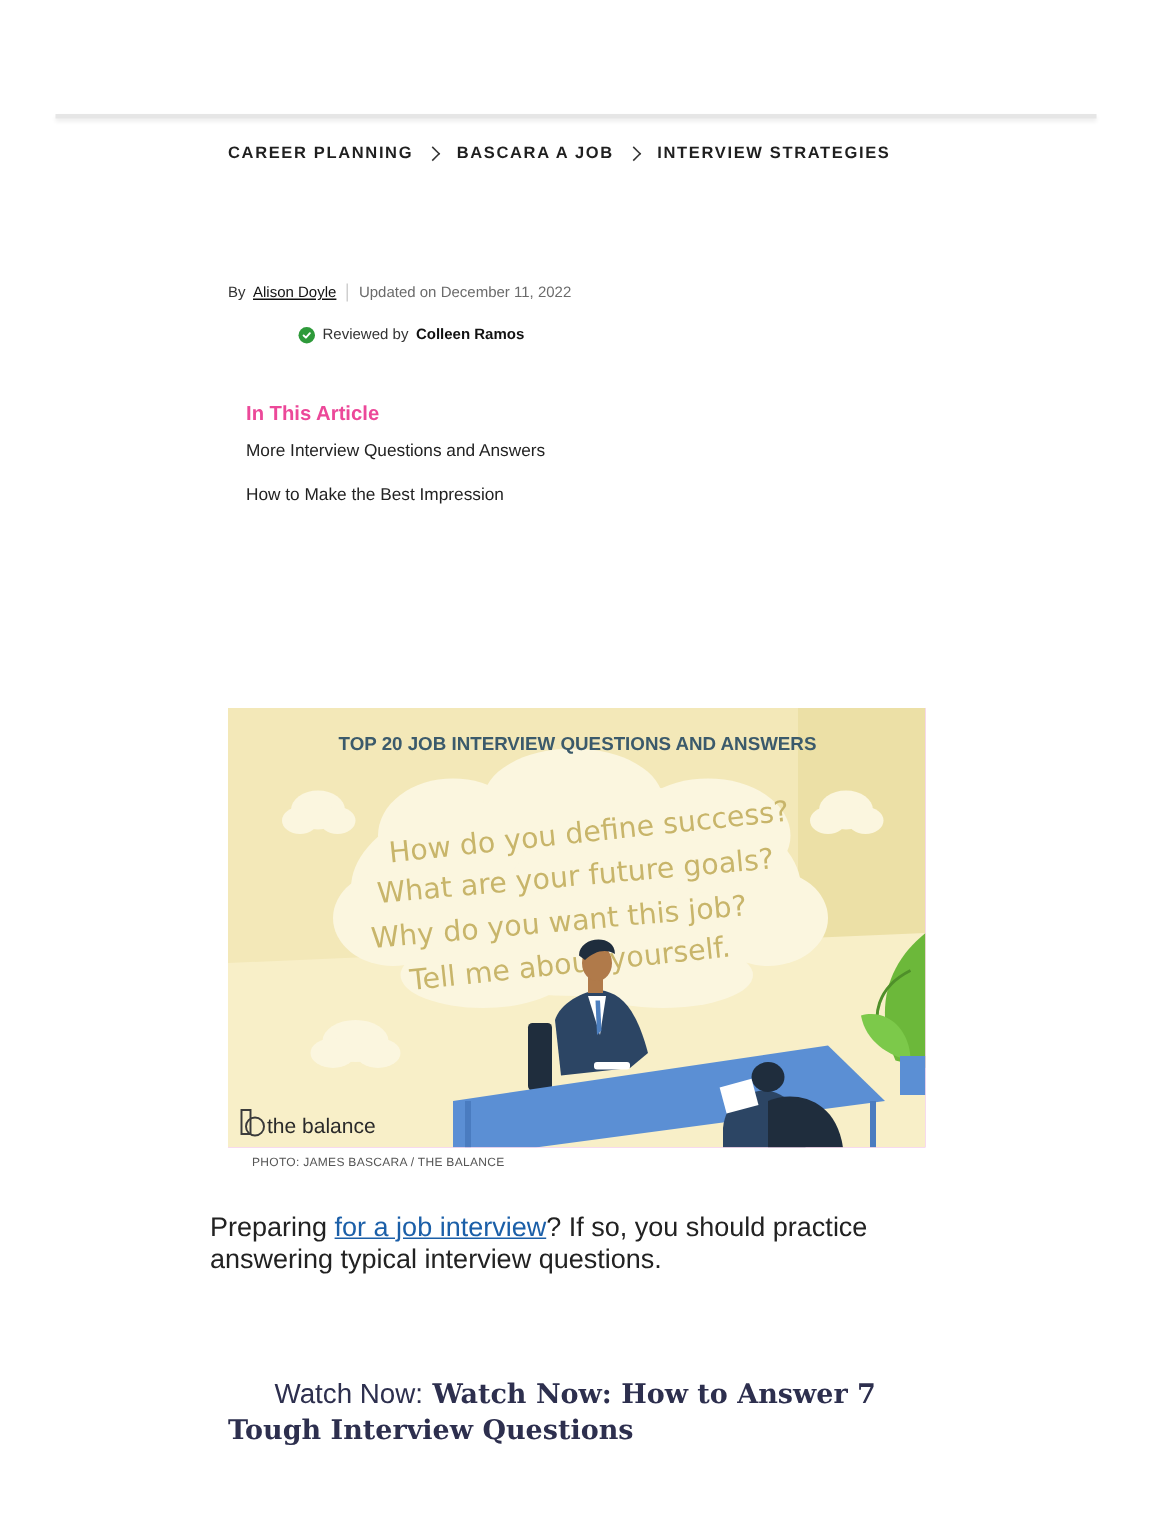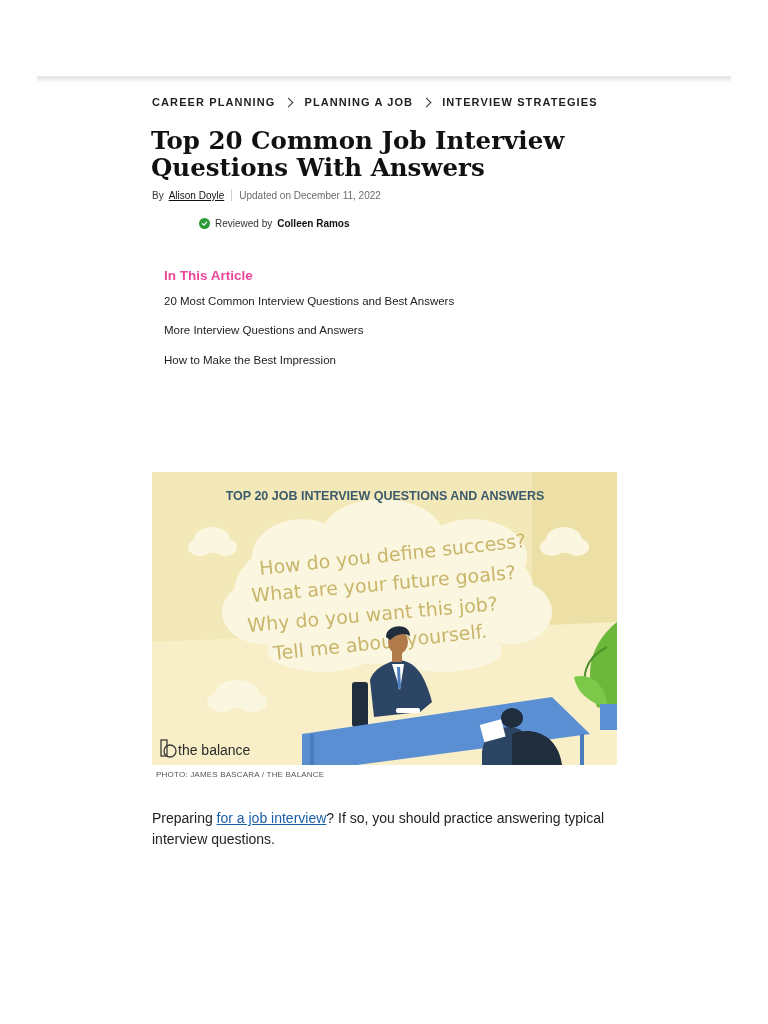--- a/index.html
+++ b/index.html
@@ -56,26 +56,26 @@
       height: 29.3px; line-height: 15px;
     }
 
     .hero {
       position: absolute; left: 152px; top: 472px; width: 465px; height: 293px;
       background: #f0abfc; overflow: hidden;
     }
     .hero svg { display: block; }
 
     .photo-credit {
-      position: absolute; left: 156px; top: 770px; font-size: 8px; color: #555; letter-spacing: 0.2px;
+      position: absolute; left: 168px; top: 770px; font-size: 8px; color: #555; letter-spacing: 0.2px;
     }
 
     .intro {
-      position: absolute; left: 152px; top: 808px; width: 470px;
-      font-size: 14px; line-height: 21px; color: #222;
+      position: absolute; left: 140px; top: 808px; width: 470px;
+      font-size: 18px; line-height: 21px; color: #222;
     }
     .intro a { color: #1b5fa8; text-decoration: underline; }
 
     .watch {
       position: absolute; left: 152px; top: 917px; width: 480px;
       font-family: "DejaVu Serif", "Liberation Serif", serif; font-weight: bold;
       font-size: 18px; line-height: 24px; color: #2d2f4e;
     }
     .watch .prefix {
       font-family: "Liberation Sans", "DejaVu Sans", sans-serif; font-weight: normal;
@@ -85,47 +85,45 @@
 </head>
 <body>
 
 <div class="page">
 
   <div class="top-rule"></div>
 
   <nav class="breadcrumb">
     <a href="#">CAREER PLANNING</a>
     <span class="sep"></span>
-    <a href="#">PLANNING A JOB</a>
+    <a href="#">BASCARA A JOB</a>
     <span class="sep"></span>
     <a href="#">INTERVIEW STRATEGIES</a>
   </nav>
 
-  <h1 class="title">Top 20 Common Job Interview Questions With Answers</h1>
 
   <div class="byline">
     <span>By</span>
     <a href="#" class="author">Alison Doyle</a>
     <span class="divider"></span>
     <span class="updated">Updated on December 11, 2022</span>
   </div>
 
   <div class="reviewed">
     <span class="check">
       <svg viewBox="0 0 10 10">
           <path d="M2 5.2 L4.2 7.3 L8 3" stroke="#fff" stroke-width="1.8" fill="none" stroke-linecap="round" stroke-linejoin="round"></path>
         </svg>
     </span>
     <span>Reviewed by</span>
     <a href="#" class="reviewer" style="text-decoration:none;">Colleen Ramos</a>
   </div>
 
   <div class="toc">
     <div class="toc-heading">In This Article</div>
-    <a href="#" class="toc-item">20 Most Common Interview Questions and Best Answers</a>
     <a href="#" class="toc-item">More Interview Questions and Answers</a>
     <a href="#" class="toc-item">How to Make the Best Impression</a>
   </div>
 
   <figure class="hero">
     <svg width="465" height="293" viewBox="0 0 465 293" xmlns="http://www.w3.org/2000/svg">
 
       <rect x="0" y="0" width="465" height="293" fill="#f3e8b8"></rect>
       <polygon points="380,0 465,0 465,200 380,180" fill="#ece0a6"></polygon>
       <polygon points="0,170 465,150 465,293 0,293" fill="#f8efc8"></polygon>
@@ -199,14 +197,15 @@
         <circle cx="18" cy="279" r="6" fill="none" stroke="#3a3a3a" stroke-width="1.3"></circle>
         <text x="26" y="283" font-family="Liberation Sans, sans-serif" font-size="14" fill="#2a2a2a">the balance</text>
       </g>
     </svg>
   </figure>
 
   <div class="photo-credit">PHOTO: JAMES BASCARA / THE BALANCE</div>
 
   <p class="intro"><span>Preparing </span><a href="#">for a job interview</a><span>? If so, you should practice answering typical interview questions.</span></p>
 
+  <h2 class="watch"><span class="prefix">Watch Now:</span> <span>Watch Now: How to Answer 7 Tough Interview Questions</span></h2>
 
 </div>
 
 </body></html>

